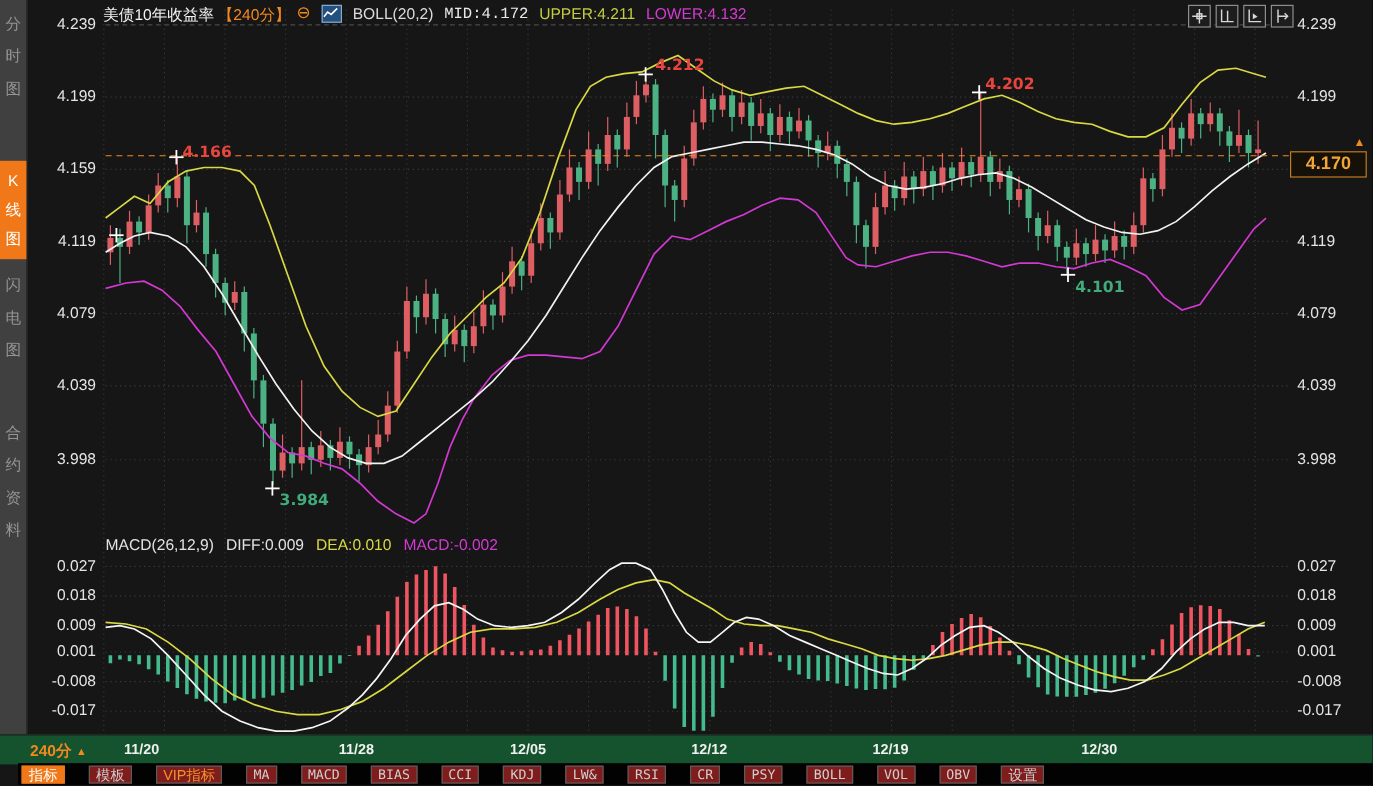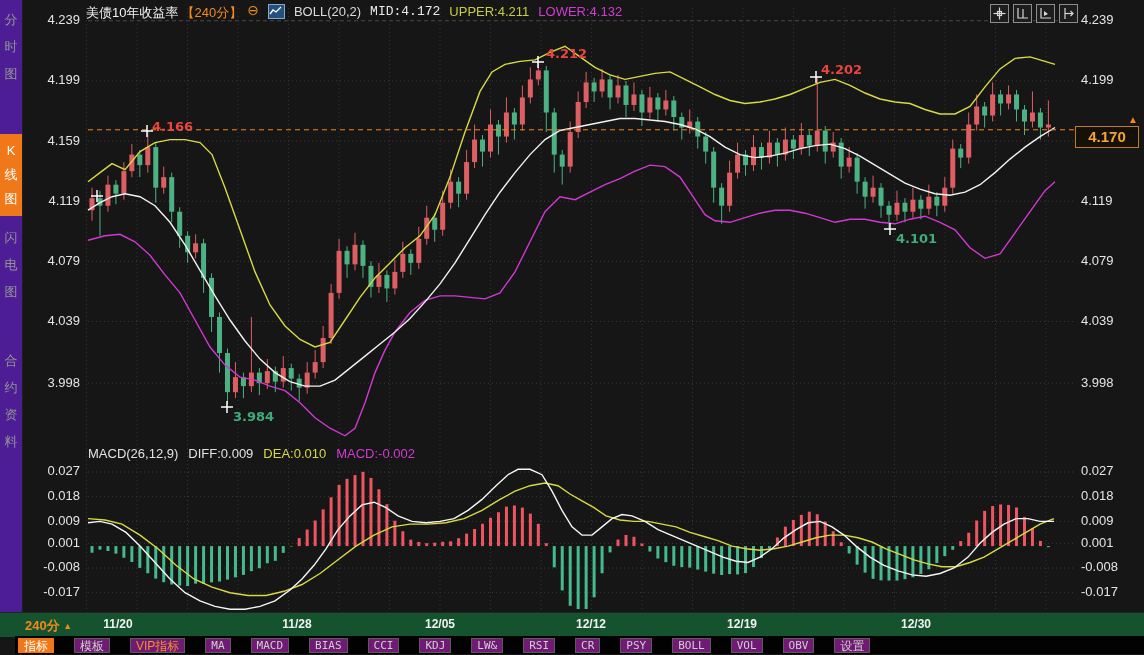--- a/index.html
+++ b/index.html
@@ -1,20 +1,20 @@
 <!DOCTYPE html>
 <html><head>
 <meta charset="utf-8">
 <style>
   html,body{margin:0;padding:0;background:#000;}
   .app{position:relative;width:1144px;height:655px;background:#161616;overflow:hidden;
        font-family:"Liberation Sans","DejaVu Sans",sans-serif;-webkit-font-smoothing:antialiased;}
   #chart{position:absolute;left:0;top:0;z-index:1;}
   
-  .sidebar{position:absolute;left:0;top:0;width:22px;height:612px;background:#4c1d95;z-index:3;border-right:1px solid #1f1f1f;}
+  .sidebar{position:absolute;left:0;top:0;width:22px;height:612px;background:#404040;z-index:3;border-right:1px solid #1f1f1f;}
   .side-tab{position:absolute;left:0;width:18px;padding:0 2px;word-break:break-all;text-align:center;
             color:#949494;font-size:13px;line-height:27px;cursor:pointer;}
   .side-tab.active{background:#f07818;color:#fff;line-height:24px;padding:5px 2px;}
   
   .topbar{position:absolute;left:86px;top:4px;z-index:4;display:flex;align-items:flex-start;gap:9px;font-size:13px;white-space:nowrap;}
   .t-title{color:#f2f2f2;}
   .t-period{color:#f2891e;}
   .t-minus{color:#f2891e;font-size:14px;line-height:13px;}
   .t-boll{color:#dcdcdc;}
   .t-mid{color:#e8e8e8;font-family:Liberation Mono, monospace;}
@@ -32,21 +32,21 @@
   .price-badge{position:absolute;left:1075px;top:126px;width:62px;height:20px;z-index:5;background:#151008;
                border:1px solid #bf7d22;color:#f2a637;font-size:15px;font-weight:bold;text-align:center;line-height:20px;}
   .badge-marker{position:absolute;left:1128px;top:114px;z-index:6;color:#f2891e;font-size:10px;}
   
   .date-row{position:absolute;left:0;top:612px;width:1144px;height:24px;background:#14532d;z-index:4;border-top:1px solid #232323;}
   .period-label{position:absolute;left:25px;top:4px;color:#f2891e;font-size:13px;font-weight:bold;}
   .period-label .arr{font-size:9px;vertical-align:1px;}
   .date{position:absolute;top:4px;width:44px;text-align:center;color:#f0f0f0;font-size:12px;font-weight:bold;}
   .toolbar{position:absolute;left:15px;top:636px;width:1144px;height:18px;background:#020202;z-index:4;
            display:flex;align-items:center;gap:20px;padding-left:3px;box-sizing:border-box;}
-  .btn{height:15px;line-height:14px;padding:0 5px;border:1px solid #5c5c5c;background:#701a75;color:#cfcfcf;
+  .btn{height:15px;line-height:14px;padding:0 5px;border:1px solid #5c5c5c;background:#7f1d1d;color:#cfcfcf;
        font-size:11px;font-family:"DejaVu Sans Mono",monospace;cursor:pointer;white-space:nowrap;}
   .btn.cn{font-family:"Liberation Sans","DejaVu Sans",sans-serif;font-size:12px;}
   .btn.active{background:#f07818;border-color:#f07818;color:#fff;}
   .btn.vip{color:#f2912a;}
   .watermark{position:absolute;left:1006px;top:596px;z-index:4;color:#dcdcdc;opacity:.82;font-size:31px;
              letter-spacing:1px;font-family:"DejaVu Sans",sans-serif;}
 </style>
 </head>
 <body>
 

